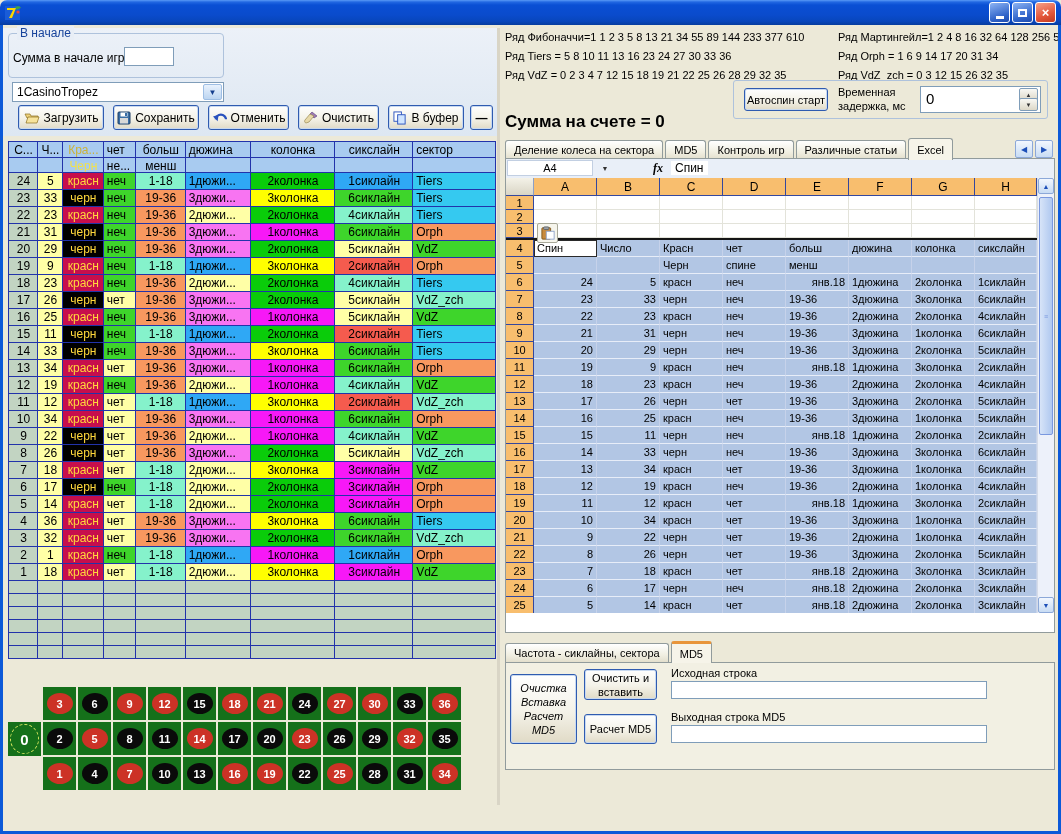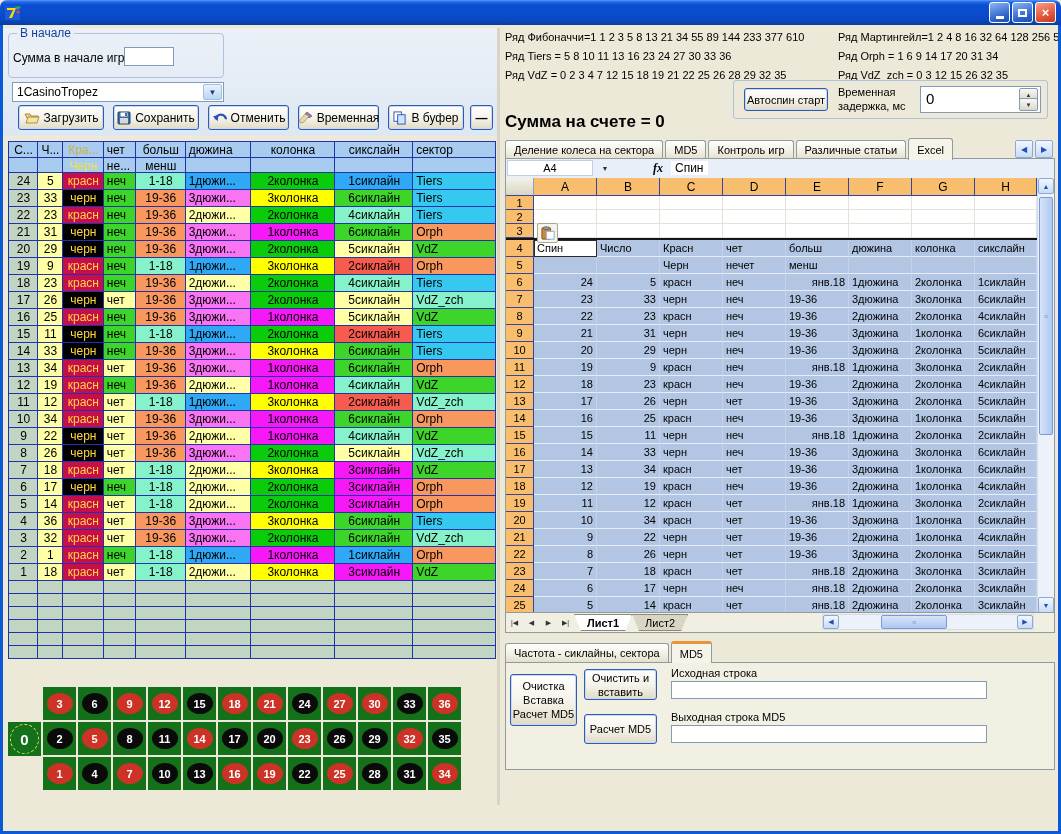--- a/index.html
+++ b/index.html
@@ -221,21 +221,21 @@
           </div>
           <div>Отменить</div>
         </div>
         <div class="xp-btn" style="left: 295px; top: 77px; width: 81px; height: 25px;">
           <div class="bicon">
             <svg width="15" height="14" viewBox="0 0 15 14">
               <path d="M9 1l5 4-3 2-4-4z" fill="#9E7BB5" stroke="#5B3E77" stroke-width=".6"></path>
               <path d="M7 3L2 9c-1 1 0 3 1 3l3-1 5-6z" fill="#E8D9A8" stroke="#8B7B3F" stroke-width=".6"></path>
             </svg>
           </div>
-          <div>Временная</div>
+          <div>Очистить</div>
         </div>
         <div class="xp-btn" style="left: 385px; top: 77px; width: 76px; height: 25px;">
           <div class="bicon">
             <svg width="14" height="14" viewBox="0 0 15 15">
               <rect x="1" y="1" width="8" height="10" fill="#fff" stroke="#2A52BE"></rect>
               <rect x="5" y="4" width="8" height="10" fill="#CFE4FF" stroke="#2A52BE"></rect>
             </svg>
           </div>
           <div>В буфер</div>
         </div>
@@ -817,21 +817,21 @@
             <div class="g-cell g-data" style="width: 63px; text-align: left;">больш</div>
             <div class="g-cell g-data" style="width: 63px; text-align: left;">дюжина</div>
             <div class="g-cell g-data" style="width: 63px; text-align: left;">колонка</div>
             <div class="g-cell g-data" style="width: 62px; text-align: left;">сикслайн</div>
           </div>
           <div class="g-row" style="height: 17px;">
             <div class="g-rowhead">5</div>
             <div class="g-cell g-data" style="width: 63px; text-align: left;"></div>
             <div class="g-cell g-data" style="width: 63px; text-align: left;"></div>
             <div class="g-cell g-data" style="width: 63px; text-align: left;">Черн</div>
-            <div class="g-cell g-data" style="width: 63px; text-align: left;">нечет</div>
+            <div class="g-cell g-data" style="width: 63px; text-align: left;">спине</div>
             <div class="g-cell g-data" style="width: 63px; text-align: left;">менш</div>
             <div class="g-cell g-data" style="width: 63px; text-align: left;"></div>
             <div class="g-cell g-data" style="width: 63px; text-align: left;"></div>
             <div class="g-cell g-data" style="width: 62px; text-align: left;"></div>
           </div>
           <div class="g-row" style="height: 17px;">
             <div class="g-rowhead">6</div>
             <div class="g-cell g-data" style="width: 63px; text-align: right;">24</div>
             <div class="g-cell g-data" style="width: 63px; text-align: right;">5</div>
             <div class="g-cell g-data" style="width: 63px; text-align: left;">красн</div>
@@ -1056,44 +1056,29 @@
           <rect x="1" y="2" width="10" height="13" rx="1" fill="#C98A3C" stroke="#7A5218"></rect>
           <rect x="3" y="1" width="6" height="3" rx="1" fill="#9AA0A8" stroke="#5C6166"></rect>
           <rect x="6" y="6" width="9" height="9" fill="#fff" stroke="#8AA0C8"></rect>
         </svg>
       </div>
       <div class="vscroll">
         <span class="sb-btn" style="top:0;">▲</span>
         <div class="vthumb">≡</div>
         <span class="sb-btn" style="bottom:0;top:auto;">▼</span>
       </div>
-      <div class="sheetbar">
-        <span class="sn-btn">|◀</span>
-        <span class="sn-btn">◀</span>
-        <span class="sn-btn">▶</span>
-        <span class="sn-btn">▶|</span>
-        <span id="sheettabs" style="display:flex;">
-            <div class="stab active">Лист1</div>
-            <div class="stab">Лист2</div>
-          </span>
-        <div class="hscroll">
-          <span class="hs-btn" style="left:0;">◀</span>
-          <div class="hthumb">≡</div>
-          <span class="hs-btn" style="right:0;">▶</span>
-        </div>
-      </div>
     </div>
 
     <div class="tabstrip" style="left:5px;top:611px;height:23px;" id="freqtabs">
         <div class="tab">Частота - сиклайны, сектора</div>
         <div class="tab active orangetop">MD5</div>
       </div>
 
     <div class="md5-panel">
-      <div class="xp-btn multiline-btn" style="left:4px;top:11px;width:67px;height:52px;">Очистка
+      <div class="xp-btn multiline-btn" style="left:4px;top:11px;width:67px;height:70px;font-style:italic;">Очистка
 Вставка
 Расчет MD5</div>
       <div class="xp-btn multiline-btn" style="left:78px;top:6px;width:73px;height:31px;">Очистить и
 вставить</div>
       <div class="xp-btn" style="left:78px;top:51px;width:73px;height:30px;font-size:11px;">Расчет MD5</div>
       <span class="fieldlabel" style="left:165px;top:4px;font-size:11px;position:absolute;">Исходная строка</span>
       <input class="xp-input" style="left: 165px; top: 18px; width: 316px; height: 18px;" value="">
       <span class="fieldlabel" style="left:165px;top:48px;font-size:11px;position:absolute;">Выходная строка MD5</span>
       <input class="xp-input" style="left: 165px; top: 62px; width: 316px; height: 18px;" value="">
     </div>

